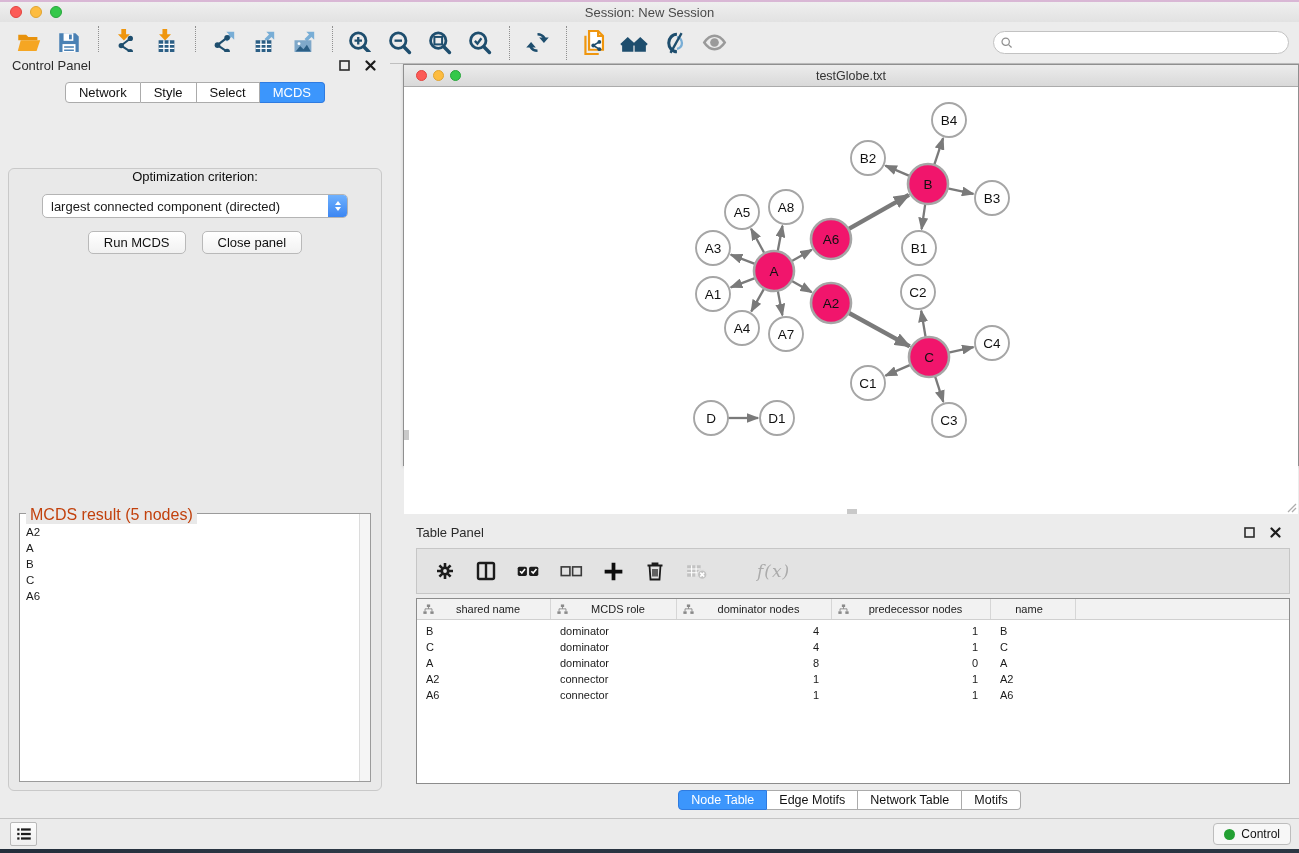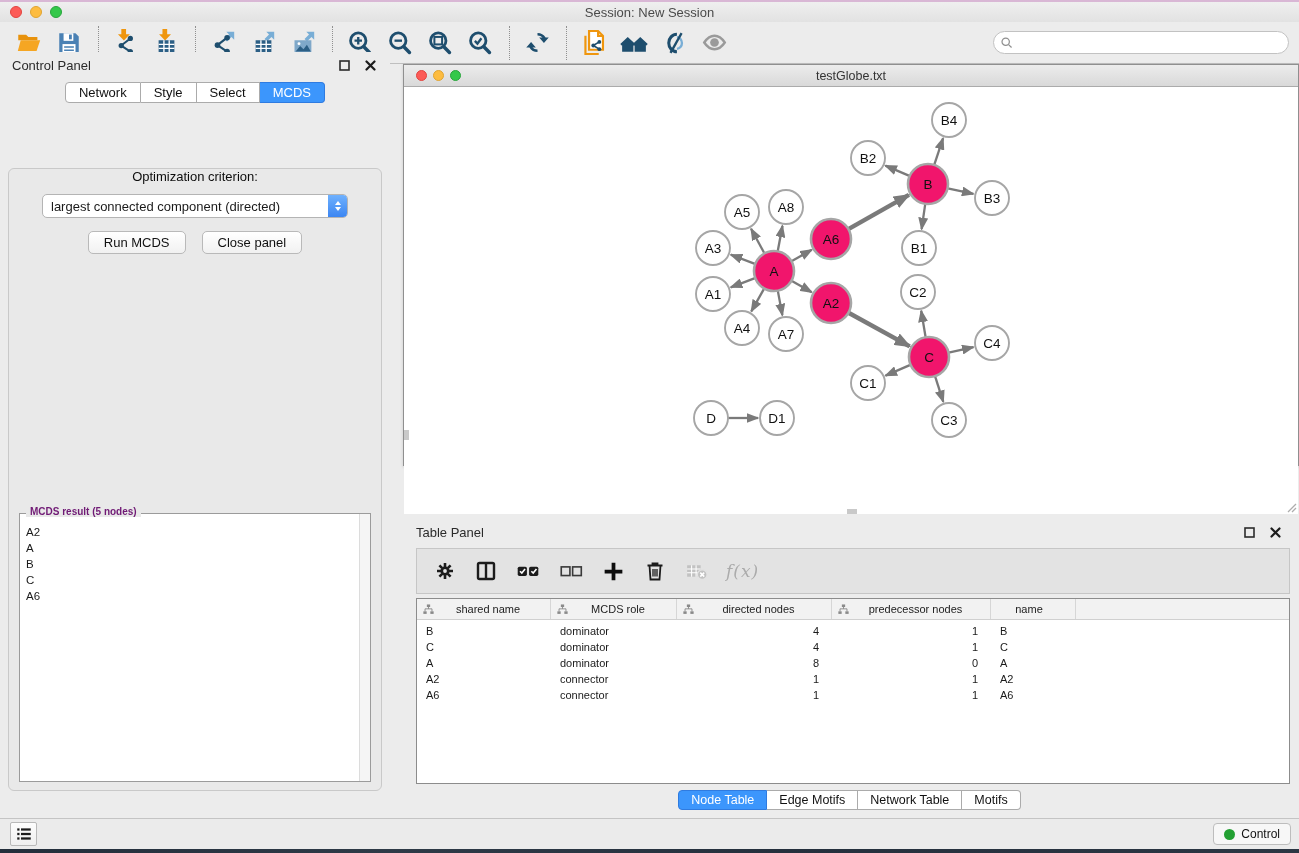--- a/index.html
+++ b/index.html
@@ -38,21 +38,21 @@
   .cp-body { position:absolute; left:8px; right:8px; top:116px; bottom:15px; background:#E9E9E9; border:1px solid #C9C9C9; border-radius:6px; }
   .opt-label { text-align:center; font-size:13px; color:#0d0d0d; }
   .dropdown { width:306px; height:24px; margin:10px auto 0; background:#fff; border:1px solid #B4B4B4; border-radius:5px; display:flex; align-items:center; position:relative; }
   .dd-value { flex:1; font-size:13px; padding-left:8px; white-space:nowrap; overflow:hidden; }
   .dd-step { width:19px; height:22px; border-radius:0 4px 4px 0; background:linear-gradient(#6FB1FE,#3C86F2); display:flex; flex-direction:column; align-items:center; justify-content:center; }
   .tri-up { width:0; height:0; border-left:3.5px solid transparent; border-right:3.5px solid transparent; border-bottom:4.5px solid #fff; margin-bottom:2px; }
   .tri-down { width:0; height:0; border-left:3.5px solid transparent; border-right:3.5px solid transparent; border-top:4.5px solid #fff; }
   .cp-buttons { display:flex; justify-content:center; gap:16px; margin-top:13px; }
   .btn { font-size:13px; font-family:"Liberation Sans",sans-serif; padding:3px 15px; background:linear-gradient(#FFFFFF,#F1F1F1); border:1px solid #B9B9B9; border-radius:5px; color:#111; }
   .result-box { position:absolute; left:10px; right:10px; top:344px; bottom:8px; background:#fff; border:1px solid #9B9B9B; }
-  .result-legend { position:absolute; top:-8px; left:6px; background:#E9E9E9; padding:0 4px; font-size:10px; color:#701a75;font-weight:bold; }
+  .result-legend { position:absolute; top:-8px; left:6px; background:#E9E9E9; padding:0 4px; font-size:16px; color:#c2410c; }
   .result-list { position:absolute; left:0; top:4px; bottom:0; right:12px; padding:6px 0 0 6px; overflow:hidden; }
   .result-item { font-size:11.5px; line-height:16px; }
   .result-scroll { position:absolute; right:0; top:0; bottom:0; width:11px; background:#F5F5F5; border-left:1px solid #DCDCDC; }
 
   
   .network-window { position:absolute; left:403px; top:64px; width:896px; height:402px; background:#fff; border:1px solid #8F8F8F; box-shadow:0 1px 3px rgba(0,0,0,.15); }
   .net-titlebar { position:relative; height:22px; background:linear-gradient(#ECECEC,#D9D9D9); border-bottom:1px solid #ABABAB; display:flex; align-items:center; }
   .net-titlebar .traffic { margin-left:12px; gap:6px; }
   .net-titlebar .light { width:11px; height:11px; }
   .net-title { position:absolute; left:0; right:0; text-align:center; font-size:12.5px; color:#333; }
@@ -79,21 +79,21 @@
 
   
   .status-bar { position:absolute; left:0; top:818px; width:1299px; height:31px; background:#EBEBEB; border-top:1px solid #C4C4C4; display:flex; align-items:center; }
   .list-btn { margin-left:10px; width:27px; height:24px; background:linear-gradient(#FDFDFD,#EFEFEF); border:1px solid #B9B9B9; border-radius:2px; display:flex; align-items:center; justify-content:center; }
   .status-sp { flex:1; }
   .memory-btn { margin-right:8px; height:22px; background:#F7F7F7; border:1px solid #BDBDBD; border-radius:4px; display:flex; align-items:center; padding:0 10px; gap:6px; }
   .mem-dot { width:11px; height:11px; border-radius:50%; background:#23A033; }
   .memory-btn span.lbl { font-size:12px; color:#111; }
   .desktop-strip { position:absolute; left:0; top:849px; width:1299px; height:4px; background:linear-gradient(90deg,#232E3B,#2E3A47 30%,#25303D 60%,#2B3643); }
 
-  .fx-glyph { font-family:"DejaVu Serif", serif; font-style:italic; font-size:17px; color:#ABABAB; letter-spacing:1px; }
+  .fx-glyph { font-family:"DejaVu Serif", serif; font-style:italic; font-size:17px; color:#ABABAB; letter-spacing:1px;margin-left:31px; }
 </style>
 </head>
 <body>
 
 <div class="screen-strip"></div>
 
 <div class="titlebar">
   <div class="traffic">
     <span class="light red"></span>
     <span class="light yellow"></span>
@@ -565,21 +565,21 @@
           <span class="th-icon">
             <svg width="11" height="11" viewBox="0 0 12 12">
               <g fill="#8A8A8A">
                 <rect x="4.2" y="0.5" width="3.6" height="2.8"></rect>
                 <rect x="0.4" y="8" width="3.6" height="2.8"></rect>
                 <rect x="8" y="8" width="3.6" height="2.8"></rect>
               </g>
               <path d="M6 3.3v2M2.2 8V5.3h7.6V8" stroke="#8A8A8A" stroke-width="1" fill="none"></path>
             </svg>
           </span>
-          <span class="th-label">directed nodes</span>
+          <span class="th-label">dominator nodes</span>
         </div>
         <div class="th" style="width: 159px;">
           <span class="th-icon">
             <svg width="11" height="11" viewBox="0 0 12 12">
               <g fill="#8A8A8A">
                 <rect x="4.2" y="0.5" width="3.6" height="2.8"></rect>
                 <rect x="0.4" y="8" width="3.6" height="2.8"></rect>
                 <rect x="8" y="8" width="3.6" height="2.8"></rect>
               </g>
               <path d="M6 3.3v2M2.2 8V5.3h7.6V8" stroke="#8A8A8A" stroke-width="1" fill="none"></path>

